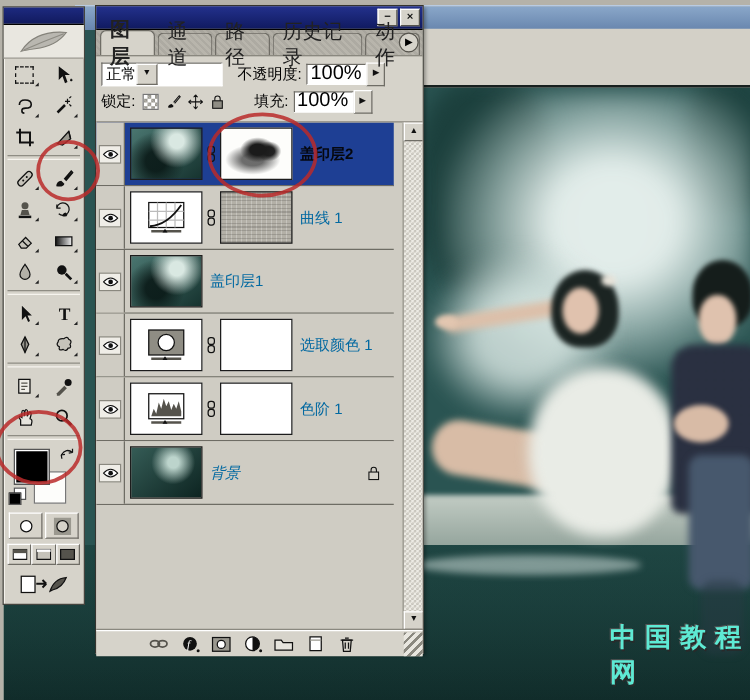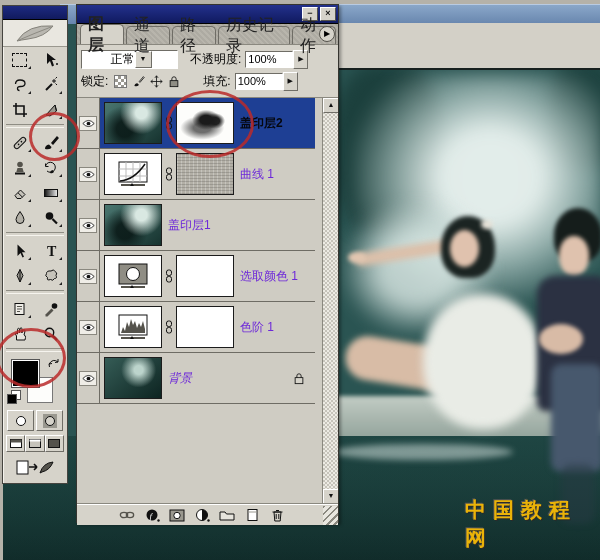--- a/index.html
+++ b/index.html
@@ -6,21 +6,21 @@
   body{width:600px;height:560px;background:#b5b2a9;font-family:"Liberation Sans","DejaVu Sans",sans-serif;position:relative;overflow:hidden;}
   #screen{position:absolute;inset:0;}
   .abs{position:absolute;}
 
   
   #photo{left:3px;top:24px;right:0;bottom:0;background:#2a5452;overflow:hidden;}
   #photo .fig{position:absolute;}
   .blur2{filter:blur(2px);} .blur3{filter:blur(3px);} .blur5{filter:blur(5px);} .blur8{filter:blur(8px);}
   #doc-titlebar{left:60px;top:4px;right:0;height:19px;background:linear-gradient(to bottom,#8aa7c9,#6886ae);border-top:1px solid #b9cbe2;}
   #doc-chrome{left:333px;top:23px;right:0;height:45px;background:#d3d0c7;border-bottom:2px solid #17201f;border-left:1px solid #8a887f;}
-  #watermark1{left:462px;top:472px;color:#eab308;font-size:21px;font-weight:bold;letter-spacing:7px;text-shadow:1px 1px 0 #2a2a2a,-1px -1px 0 #555;}
+  #watermark1{left:485px;top:472px;color:#5eead4;font-size:21px;font-weight:bold;letter-spacing:7px;text-shadow:1px 1px 0 #2a2a2a,-1px -1px 0 #555;}
   #watermark2{left:467px;top:501px;color:#efdedb;font-size:15px;font-weight:bold;letter-spacing:1px;text-shadow:0 0 2px #7a3a3a,1px 1px 1px #402020;}
 
   
   .redring{border:3px solid rgba(186,42,42,.85);border-radius:50%;z-index:60;background:transparent;}
 
   
   #toolbar{left:2px;top:5px;width:64px;height:477px;background:#d6d3ca;border:1px solid #45443f;box-shadow:inset 1px 1px 0 #f4f2ec;z-index:20;}
   #tb-titlebar{height:13px;background:linear-gradient(to bottom,#1d2a80,#111a5e);border-bottom:1px solid #000;}
   #tb-logo{height:26px;background:#e9e7e0;border-bottom:1px solid #9a988f;display:flex;align-items:center;justify-content:center;}
   .trow{display:flex;justify-content:space-between;padding:1px 3px;}
@@ -44,42 +44,42 @@
   #panel{left:76px;top:4px;width:261px;height:517px;background:#d6d3ca;border:1px solid #35342f;box-shadow:2px 2px 3px rgba(0,0,0,.35);z-index:30;}
   #panel-titlebar{height:18px;background:linear-gradient(to bottom,#23318c,#101a60);display:flex;align-items:center;justify-content:flex-end;gap:2px;padding-right:2px;border-bottom:1px solid #000;}
   .winbtn{width:14px;height:12px;background:#d6d3ca;border:1px solid;border-color:#fff #55534c #55534c #fff;font-size:9px;line-height:10px;text-align:center;font-weight:bold;color:#111;}
   #tabs{height:20px;display:flex;align-items:flex-end;background:#b1aea5;background-image:repeating-linear-gradient(45deg,rgba(0,0,0,.05) 0 2px,transparent 2px 4px);padding-left:3px;position:relative;border-bottom:1px solid #8a887f;}
   .tab{height:17px;padding:0 7px;font-size:16px;color:#222;border:1px solid #6f6d66;border-bottom:none;border-radius:5px 5px 0 0;background:#b8b5ac;background-image:repeating-linear-gradient(45deg,rgba(0,0,0,.06) 0 2px,transparent 2px 4px);margin-right:2px;display:flex;align-items:center;}
   .tab.active{background:#d6d3ca;background-image:none;font-weight:bold;height:19px;}
   #panel-menu-btn{position:absolute;right:3px;top:2px;width:14px;height:14px;border-radius:50%;background:#d6d3ca;border:1px solid #55534c;font-size:8px;line-height:13px;text-align:center;color:#000;}
   #controls{height:52px;background:#d6d3ca;padding:3px 4px 0 4px;box-sizing:border-box;}
   .ctlrow{display:flex;align-items:center;height:22px;}
   .label{font-size:12px;color:#000;}
-  .selectbox{width:92px;height:17px;background:#fff;border:1px solid;border-color:#6f6d66 #fff #fff #6f6d66;display:flex;align-items:center;justify-content:center;font-size:12px;padding-left:3px;}
+  .selectbox{width:92px;height:17px;background:#fff;border:1px solid;border-color:#6f6d66 #fff #fff #6f6d66;display:flex;align-items:center;justify-content:flex-start;font-size:12px;padding-left:3px;}
   .ddbtn{width:15px;height:15px;background:#d6d3ca;border:1px solid;border-color:#fff #6f6d66 #6f6d66 #fff;font-size:7px;text-align:center;line-height:14px;color:#111;}
-  .valfield{margin-left:4px;width:42px;height:15px;background:#fff;border:1px solid;border-color:#6f6d66 #fff #fff #6f6d66;font-size:11px;padding:0 2px;display:flex;align-items:center;}
+  .valfield{margin-left:4px;width:42px;height:15px;background:#fff;border:1px solid;border-color:#6f6d66 #fff #fff #6f6d66;font-size:16px;padding:0 2px;display:flex;align-items:center;}
   .spinbtn{width:13px;height:17px;background:#d6d3ca;border:1px solid;border-color:#fff #6f6d66 #6f6d66 #fff;font-size:7px;line-height:16px;text-align:center;color:#111;}
   .lockicons{display:flex;gap:4px;margin-left:5px;align-items:center;}
   .lockicon{width:14px;height:14px;display:flex;align-items:center;justify-content:center;}
   .checker{width:11px;height:11px;border:1px solid #777;background-image:linear-gradient(45deg,#9a9890 25%,transparent 25% 75%,#9a9890 75%),linear-gradient(45deg,#9a9890 25%,transparent 25% 75%,#9a9890 75%);background-size:6px 6px;background-position:0 0,3px 3px;background-color:#fff;}
   #list{position:relative;height:406px;background:#cfccc3;border-top:1px solid #8a887f;overflow:hidden;}
   #rows{position:absolute;left:0;top:0;right:23px;border-radius:21px;}
   .lrow{height:50px;border-bottom:1px solid #6e6c64;display:flex;align-items:center;background:#cfccc3;}
   .lrow.selected{background:#1e3f94;}
   .eyecell{width:22px;align-self:stretch;border-right:1px solid #6e6c64;display:flex;align-items:center;justify-content:center;background:#cfccc3;flex:none;}
   .eyebox{width:16px;height:13px;background:#efede7;border:1px solid #8a887f;display:flex;align-items:center;justify-content:center;}
   .thumb{width:58px;height:42px;border:1px solid #1c1c1c;margin-left:4px;flex:none;box-sizing:border-box;}
   .miniphoto{background:radial-gradient(circle at 65% 25%,#d9e8e2 0 12%,rgba(217,232,226,0) 45%),radial-gradient(circle at 35% 65%,rgba(8,22,20,.85) 0 18%,rgba(8,22,20,0) 52%),linear-gradient(140deg,#4a7670,#16332f);}
   .miniphoto.dark{background:radial-gradient(circle at 60% 30%,#bcd4cc 0 10%,rgba(188,212,204,0) 40%),linear-gradient(140deg,#355c56,#0d2421);}
   .adjthumb{background:#fff;display:flex;flex-direction:column;align-items:center;justify-content:center;gap:1px;}
   .masklink{width:10px;margin:0 2px;flex:none;display:flex;align-items:center;justify-content:center;}
   .maskthumb{width:58px;height:42px;border:1px solid #1c1c1c;flex:none;box-sizing:border-box;background:#fff;}
   .maskblob{background:radial-gradient(ellipse 14px 10px at 52% 42%,#1b1b1b 0 45%,rgba(30,30,30,0) 100%),radial-gradient(ellipse 10px 8px at 68% 45%,#222 0 45%,rgba(30,30,30,0) 100%),radial-gradient(ellipse 22px 12px at 45% 62%,rgba(60,60,60,.75) 0 40%,rgba(60,60,60,0) 100%),#fdfdfb;}
   .maskgray{background-image:repeating-linear-gradient(0deg,rgba(0,0,0,.14) 0 1px,transparent 1px 3px),repeating-linear-gradient(90deg,rgba(255,255,255,.25) 0 1px,transparent 1px 4px);background-color:#b3b0a7;}
-  .lname{font-size:12px;color:#6d28d9;margin-left:6px;white-space:nowrap;}
+  .lname{font-size:12px;color:#0369a1;margin-left:6px;white-space:nowrap;}
   .lrow.selected .lname{color:#05070e;font-weight:bold;}
   .lname.italic{font-style:italic;}
   .rowlock{margin-left:auto;margin-right:10px;}
   #scrollbar{position:absolute;right:0;top:0;bottom:0;width:15px;background-image:linear-gradient(45deg,#c6c3ba 25%,transparent 25% 75%,#c6c3ba 75%),linear-gradient(45deg,#c6c3ba 25%,transparent 25% 75%,#c6c3ba 75%);background-size:4px 4px;background-position:0 0,2px 2px;background-color:#edebe4;border-left:1px solid #8a887f;}
   .scrollbtn{position:absolute;left:0;width:14px;height:13px;background:#d6d3ca;border:1px solid;border-color:#fff #6f6d66 #6f6d66 #fff;font-size:7px;text-align:center;line-height:12px;color:#111;}
   #bottombar{height:20px;border-top:1px solid #fff;box-shadow:0 -1px 0 #8a887f;display:flex;align-items:center;gap:9px;padding-left:42px;position:relative;background:#d6d3ca;}
   .bbicon{width:16px;height:15px;display:flex;align-items:center;justify-content:center;}
   #grip{position:absolute;right:0;bottom:0;width:15px;height:19px;background:repeating-linear-gradient(135deg,#8a887f 0 2px,#e8e6df 2px 5px);}
   svg{display:block;}
 </style>

